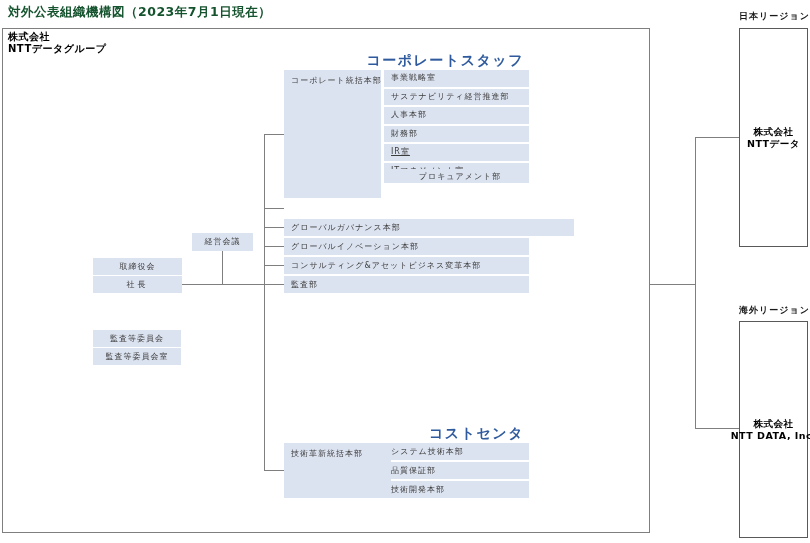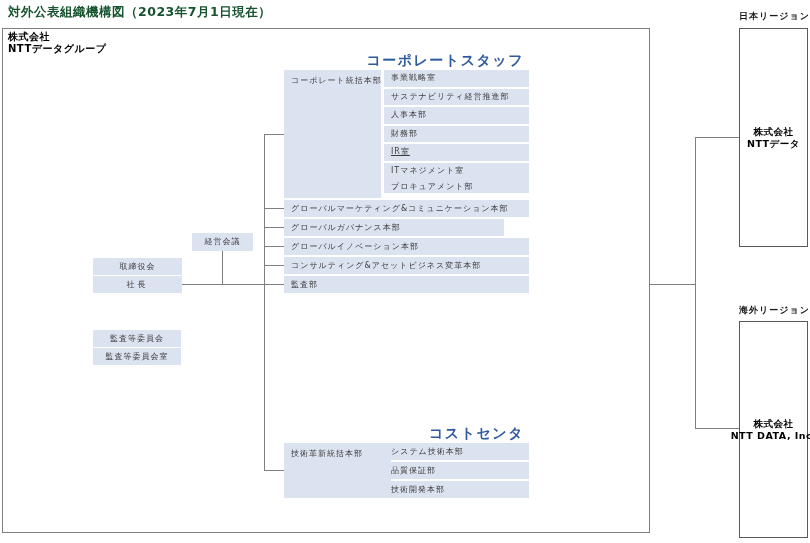--- a/index.html
+++ b/index.html
@@ -67,24 +67,23 @@
   <div class="node center" style="left:93px;top:330px;width:88px;height:17px;line-height:17px;">監査等委員会</div>
   <div class="node center" style="left:93px;top:348px;width:88px;height:17px;line-height:17px;">監査等委員会室</div>
 
   <div class="node leftpad toptext" style="left:284px;top:70px;width:97px;height:127.5px;">コーポレート統括本部</div>
   <div class="node leftpad" style="left:384px;top:70px;width:145px;height:16.5px;line-height:16.5px;">事業戦略室</div>
   <div class="node leftpad" style="left:384px;top:88.5px;width:145px;height:16.5px;line-height:16.5px;">サステナビリティ経営推進部</div>
   <div class="node leftpad" style="left:384px;top:107px;width:145px;height:16.5px;line-height:16.5px;">人事本部</div>
   <div class="node leftpad" style="left:384px;top:125.5px;width:145px;height:16.5px;line-height:16.5px;">財務部</div>
   <div class="node leftpad" style="left:384px;top:144px;width:145px;height:16.5px;line-height:16.5px;text-decoration:underline;">IR室</div>
   <div class="node leftpad" style="left:384px;top:162.5px;width:145px;height:16.5px;line-height:16.5px;">ITマネジメント室</div>
-  <div class="node leftpad" style="left:384px;top:179px;width:145px;height:14px;line-height:16.5px;">プロキュアメント部</div>
+  <div class="node leftpad" style="left:384px;top:169px;width:145px;height:14px;line-height:16.5px;text-align:center;">プロキュアメント部</div>
 
-  <div class="node leftpad" style="left:284px;top:200px;width:245px;height:17px;line-height:17px;">グローバルマーケティング&amp;コミュニケーション本部</div>
-  <div class="node leftpad" style="left:284px;top:219px;width:220px;height:17px;line-height:17px;">グローバルガバナンス本部</div>
+  <div class="node leftpad" style="left:284px;top:219px;width:290px;height:17px;line-height:17px;">グローバルガバナンス本部</div>
   <div class="node leftpad" style="left:284px;top:238px;width:245px;height:17px;line-height:17px;">グローバルイノベーション本部</div>
   <div class="node leftpad" style="left:284px;top:257px;width:245px;height:17px;line-height:17px;">コンサルティング&amp;アセットビジネス変革本部</div>
   <div class="node leftpad" style="left:284px;top:276px;width:245px;height:17px;line-height:17px;">監査部</div>
 
   <div class="node leftpad toptext" style="left:284px;top:443px;width:107px;height:55px;">技術革新統括本部</div>
   <div class="node leftpad" style="left:384px;top:443px;width:145px;height:17px;line-height:17px;">システム技術本部</div>
   <div class="node leftpad" style="left:384px;top:462px;width:145px;height:17px;line-height:17px;">品質保証部</div>
   <div class="node leftpad" style="left:384px;top:481px;width:145px;height:17px;line-height:17px;">技術開発本部</div>
 
   <div class="hline" style="left:182px;top:284px;width:102px;height:1px;"></div>

